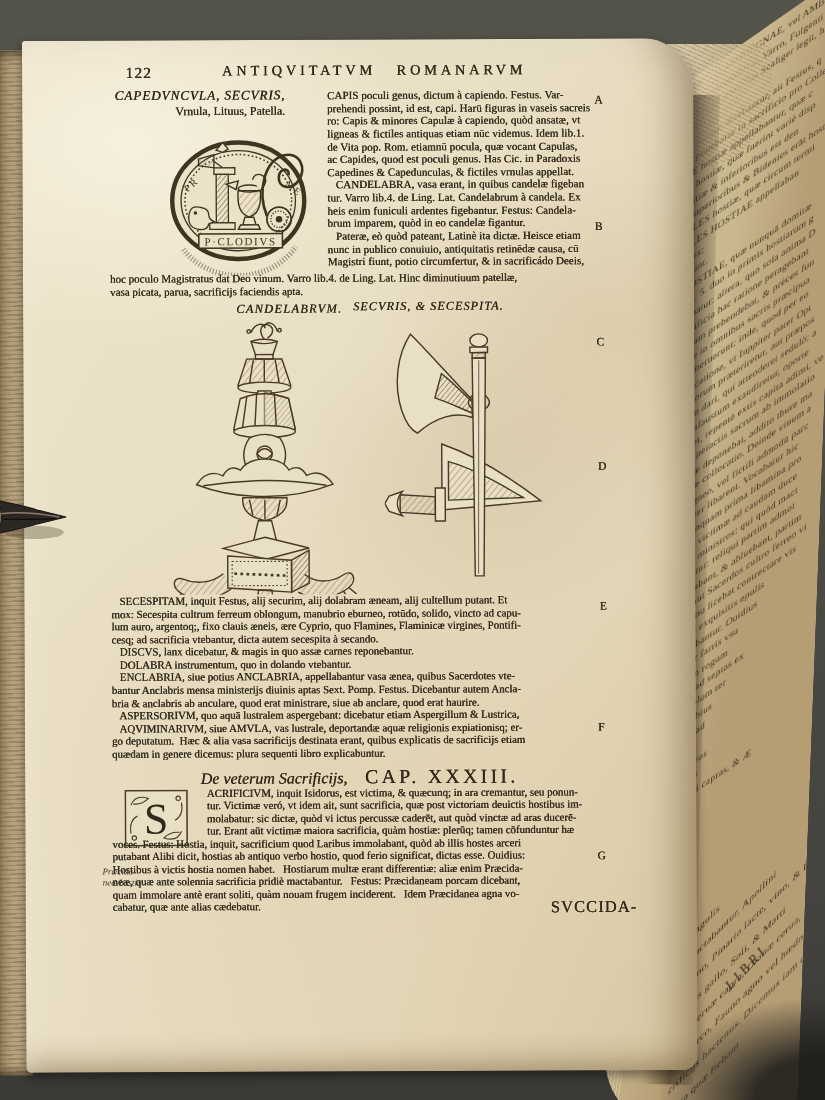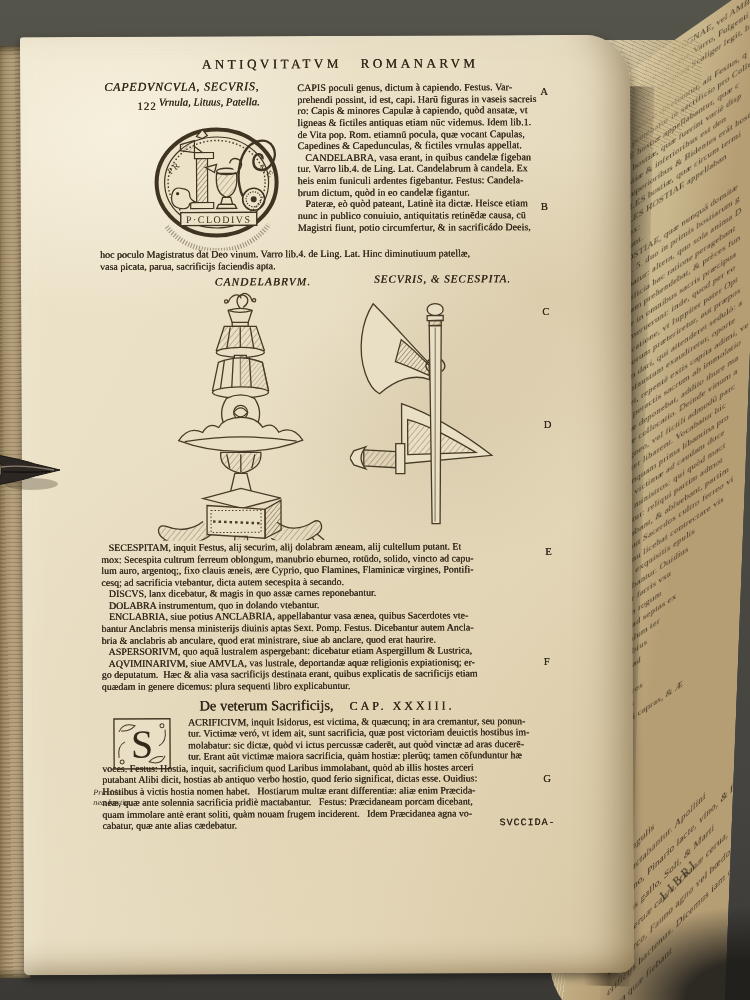--- a/index.html
+++ b/index.html
@@ -49,41 +49,41 @@
       radial-gradient(ellipse 260px 200px at 68% 42%, rgba(160,135,95,.16), rgba(160,135,95,0) 70%),
       radial-gradient(ellipse 500px 380px at 45% 70%, rgba(215,196,156,.25), rgba(215,196,156,0) 72%),
       linear-gradient(118deg,#ede3c9 0%,#e9dfc5 40%,#e3d6b7 72%,#d7c6a2 100%);
     box-shadow:inset -30px -6px 40px -18px rgba(90,65,30,.5),
                inset 12px 10px 28px -14px rgba(255,250,235,.65),
                inset 0 -20px 26px -15px rgba(110,85,45,.38),
                0 4px 10px rgba(0,0,0,.45);}
   .lp{position:absolute;color:#33291b;}
   .inked{text-shadow:.3px 0 0 currentColor;}
   .tl{display:block;white-space:pre;}
-  .page-num{left:117px;top:23px;font-size:11px;letter-spacing:1px;margin-top:40px;}
+  .page-num{left:94px;top:23px;font-size:14px;letter-spacing:1px;}
   .running-title{left:150px;top:20px;width:340px;text-align:center;font-size:13px;
     letter-spacing:3.5px;word-spacing:12px;}
   .lemma1{left:84px;top:43px;width:210px;text-align:left;font-style:italic;
     font-size:12px;letter-spacing:.8px;}
-  .lemma2{left:84px;top:59px;width:210px;text-align:center;font-style:italic;font-size:10.8px;}
+  .lemma2{left:84px;top:59px;width:210px;text-align:center;font-size:10.8px;}
   .coin-svg{left:130px;top:90px;}
   .col-capis{left:277px;top:46px;width:248px;font-size:10px;line-height:11.62px;letter-spacing:.05px;}
   .full-patera{left:79px;top:212px;width:446px;font-size:10px;line-height:11.8px;}
   .cap1{left:126px;top:239px;width:232px;text-align:center;font-style:italic;font-size:11.2px;letter-spacing:1.2px;}
-  .cap2{left:300px;top:237px;width:190px;text-align:right;font-style:italic;font-size:11px;letter-spacing:1px;}
+  .cap2{left:300px;top:237px;width:190px;text-align:left;font-style:italic;font-size:11px;letter-spacing:1px;}
   .cand-svg{left:123px;top:256px;}
   .axe-svg{left:328px;top:262px;}
   .mid-block{left:79px;top:505px;width:450px;font-size:9.9px;line-height:11.58px;}
   .chapter-head{left:79px;top:660px;width:450px;text-align:center;}
-  .ch-it{font-size:14.5px;}
-  .ch-caps{font-size:12px;letter-spacing:3px;margin-left:16px;}
+  .ch-it{font-style:italic;font-size:14.5px;}
+  .ch-caps{font-size:18px;letter-spacing:3px;margin-left:16px;}
   .initial-svg{left:90px;top:681px;}
   .sacr-block{left:79px;top:680px;width:452px;font-size:9.9px;line-height:11.45px;}
   .sacr-block .tl:nth-child(-n+4){margin-left:86px;}
-  .catchword{left:452px;top:782px;width:104px;text-align:center;font-size:10px;letter-spacing:1px;font-family:Liberation Mono, monospace;}
+  .catchword{left:452px;top:782px;width:104px;text-align:right;font-size:15px;letter-spacing:1px;}
   .margin-note{left:70px;top:751px;width:44px;font-style:italic;font-size:8.2px;line-height:9.5px;color:#3b3122;}
   .margin-letter{width:16px;font-size:10.5px;text-align:left;}
   .mA{left:520px;top:51px;} .mB{left:520px;top:166px;} .mC{left:521px;top:271px;}
   .mD{left:522px;top:384px;} .mE{left:523px;top:511px;} .mF{left:521px;top:621px;}
   .mG{left:520px;top:738px;}
   
   .clasp{position:absolute;left:-3px;top:447px;z-index:4;}
 </style>
 </head>
 <body>
@@ -224,25 +224,26 @@
       <text x="108" y="42" transform="rotate(40 108 42)" font-size="9" letter-spacing="1.5" fill="#3f3322">ME</text>
       <text x="68" y="96.5" text-anchor="middle" font-size="10" letter-spacing="1.5" fill="#3f3322">P·CLODIVS</text>
     </svg>
 
     <div class="lp col-capis inked">
         <span class="tl">CAPIS poculi genus, dictum à capiendo. Festus. Var-</span>
         <span class="tl">prehendi possint, id est, capi. Harū figuras in vaseis sacreis</span>
         <span class="tl">ro: Capis &amp; minores Capulæ à capiendo, quòd ansatæ, vt</span>
         <span class="tl">ligneas &amp; fictiles antiquas etiam nūc videmus. Idem lib.1.</span>
         <span class="tl">de Vita pop. Rom. etiamnū pocula, quæ vocant Capulas,</span>
+        <span class="tl">ac Capides, quod est poculi genus. Has Cic. in Paradoxis</span>
         <span class="tl">Capedines &amp; Capedunculas, &amp; fictiles vrnulas appellat.</span>
         <span class="tl">   CANDELABRA, vasa erant, in quibus candelæ figeban</span>
         <span class="tl">tur. Varro lib.4. de Ling. Lat. Candelabrum à candela. Ex</span>
         <span class="tl">heis enim funiculi ardentes figebantur. Festus: Candela-</span>
-        <span class="tl">brum dictum, quòd in eo candelæ figantur.</span>
+        <span class="tl">brum imparem, quòd in eo candelæ figantur.</span>
         <span class="tl">   Pateræ, eò quòd pateant, Latinè ita dictæ. Heisce etiam</span>
         <span class="tl">nunc in publico conuiuio, antiquitatis retinēdæ causa, cū</span>
         <span class="tl">Magistri fiunt, potio circumfertur, &amp; in sacrificádo Deeis,</span>
       </div>
     <div class="lp full-patera inked">
         <span class="tl">hoc poculo Magistratus dat Deo vinum. Varro lib.4. de Ling. Lat. Hinc diminutiuum patellæ,</span>
         <span class="tl">vasa picata, parua, sacrificijs faciendis apta.</span>
       </div>
 
     <div class="lp cap1 inked">CANDELABRVM.</div>

